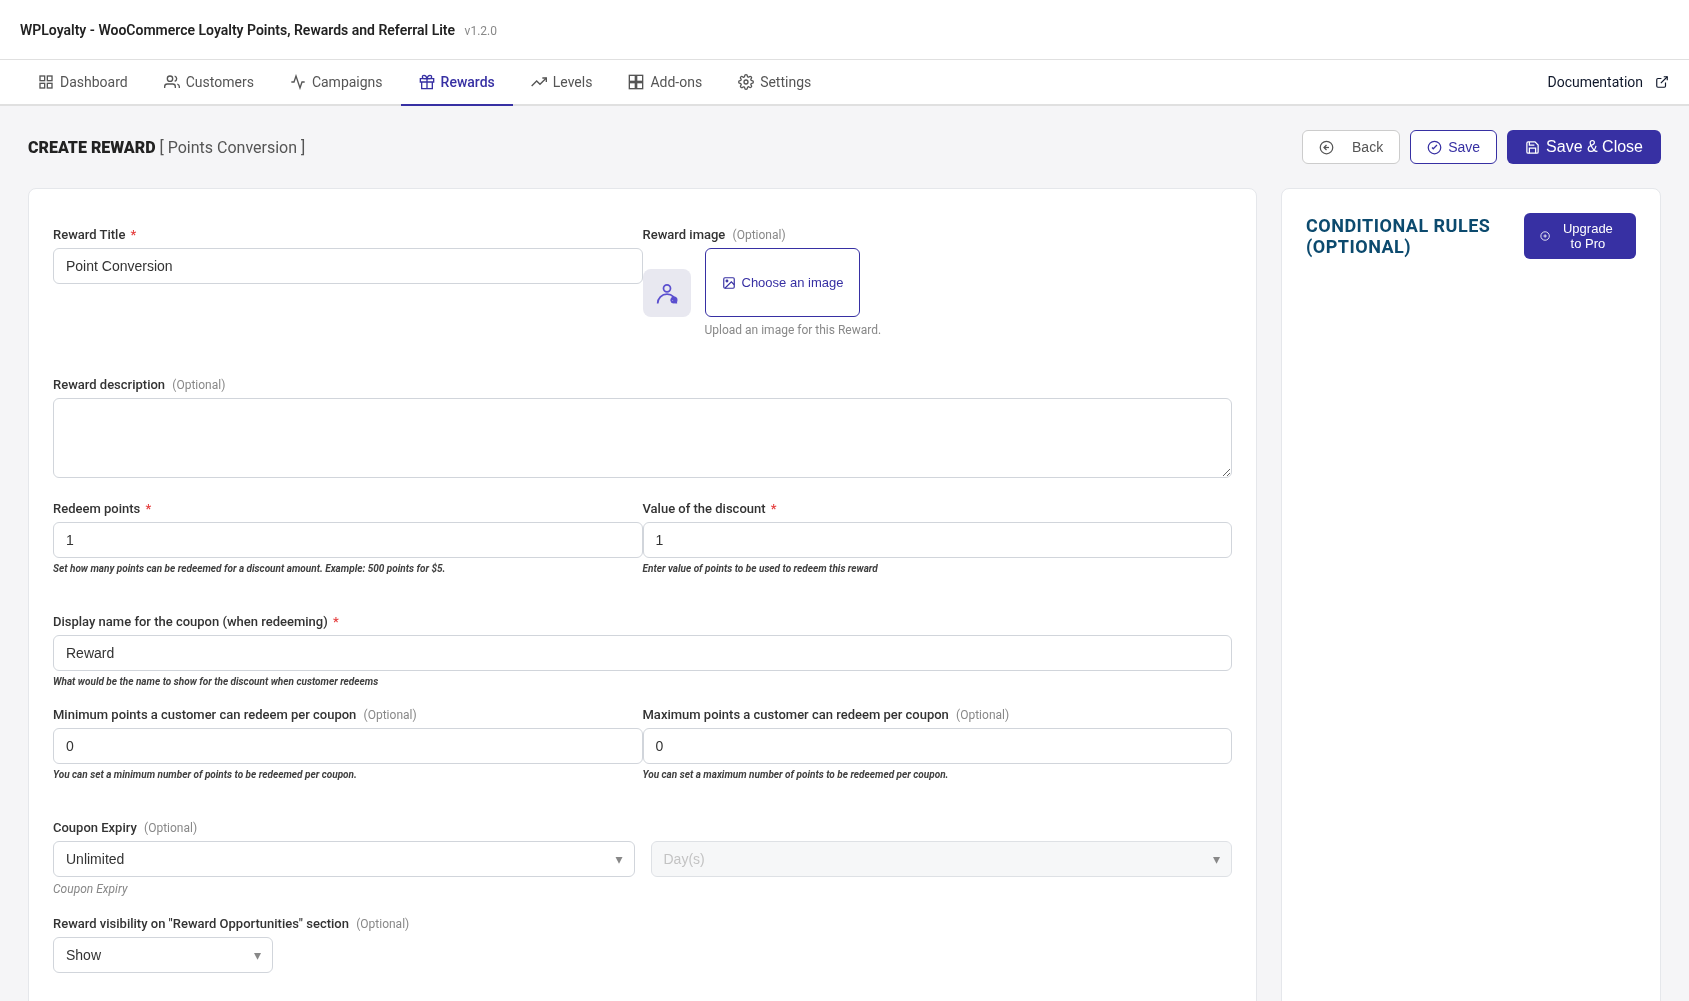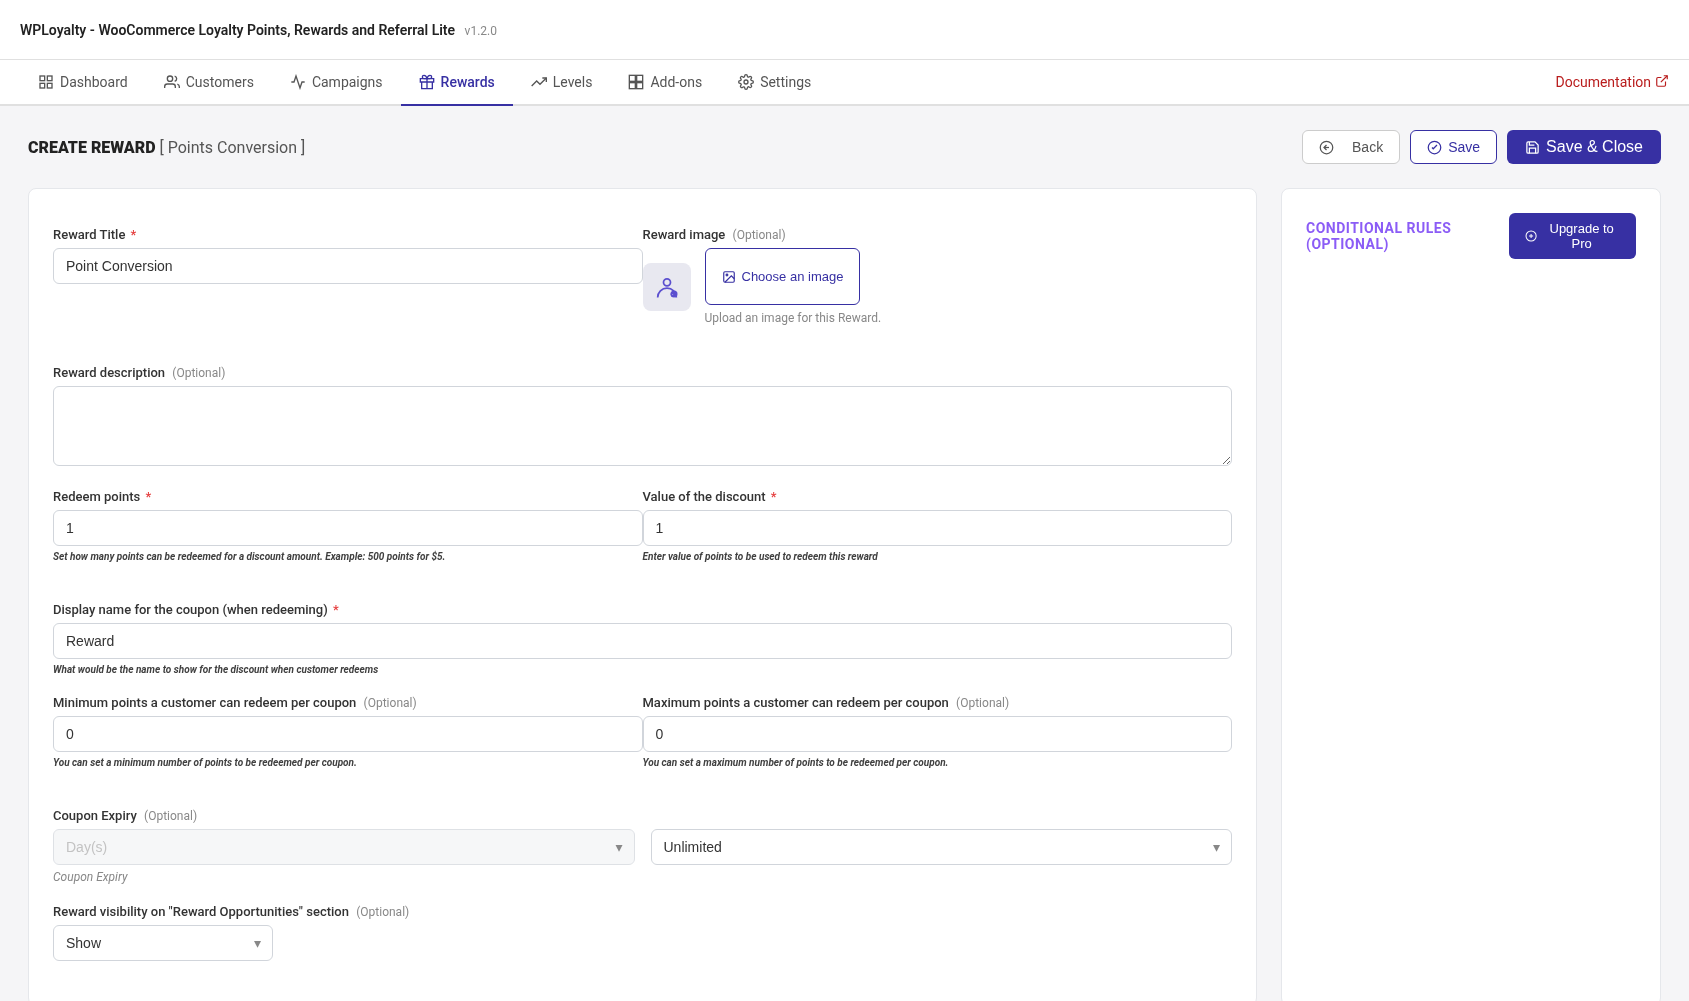--- a/index.html
+++ b/index.html
@@ -8,21 +8,21 @@
     
     .top-bar { background: #fff; border-bottom: 1px solid #e0e0e0; padding: 0 20px; display: flex; align-items: center; justify-content: space-between; height: 60px; }
     .top-bar-title { font-size: 14px; font-weight: 600; color: #222; }
     .top-bar-version { font-size: 12px; color: #888; margin-left: 6px; }
 
     
     .nav { background: #fff; border-bottom: 2px solid #e0e0e0; display: flex; align-items: center; padding: 0 20px; }
     .nav-item { display: flex; align-items: center; gap: 6px; padding: 14px 18px; font-size: 14px; color: #555; cursor: pointer; border-bottom: 2px solid transparent; margin-bottom: -2px; text-decoration: none; }
     .nav-item.active { color: #3730a3; border-bottom: 2px solid #3730a3; font-weight: 500; }
     .nav-item svg { width: 16px; height: 16px; }
-    .nav-doc { margin-left: auto; font-size: 14px; color: #b91c1c; cursor: pointer; display: flex; gap: 4px; }
+    .nav-doc { margin-left: auto; font-size: 14px; color: #0f172a; cursor: pointer; display: flex; align-items: center; gap: 12px; }
 
     
     .main { padding: 24px 28px; }
 
     
     .header-row { display: flex; align-items: center; justify-content: space-between; margin-bottom: 24px; }
     .create-reward-title { font-size: 16px; font-weight: 700; color: #222; }
     .create-reward-title span { color: #555; font-weight: 400; }
     .header-actions { display: flex; gap: 10px; align-items: center; }
 
@@ -43,37 +43,37 @@
     .form-group label .required { color: #e53e3e; margin-left: 2px; }
     .form-group input[type="text"],
     .form-group input[type="number"],
     .form-group textarea { width: 100%; border: 1px solid #d1d5db; border-radius: 6px; padding: 9px 12px; font-size: 14px; color: #333; outline: none; }
     .form-group textarea { resize: vertical; min-height: 80px; }
     .help-text { font-size: 10px; color: #404040; margin-top: 5px; font-style: italic; font-weight: bold; }
 
     
     .image-upload-area { display: flex; align-items: center; gap: 14px; }
     .image-placeholder { width: 48px; height: 48px; background: #e8e8f0; border-radius: 8px; display: flex; align-items: center; justify-content: center; position: relative; }
-    .btn-choose-image { display: flex; align-items: center; gap: 6px; padding: 20px 16px; border: 1.5px solid #3730a3; background: #fff; border-radius: 6px; cursor: pointer; color: #3730a3; font-size: 13px; font-weight: 500; }
+    .btn-choose-image { display: flex; align-items: center; gap: 6px; padding: 26px 16px; border: 1.5px solid #3730a3; background: #fff; border-radius: 6px; cursor: pointer; color: #3730a3; font-size: 13px; font-weight: 500; }
     .upload-hint { font-size: 12px; color: #888; margin-top: 6px; }
 
     
     .select-wrapper { position: relative; }
     .select-wrapper select { width: 100%; border: 1px solid #d1d5db; border-radius: 6px; padding: 9px 36px 9px 12px; font-size: 14px; color: #333; background: #fff; appearance: none; cursor: pointer; outline: none; }
     .select-wrapper select:disabled { background: #f3f4f6; color: #aaa; }
     .select-wrapper::after { content: '▾'; position: absolute; right: 12px; top: 50%; transform: translateY(-50%); color: #888; pointer-events: none; }
     .select-row { display: grid; grid-template-columns: 1fr 1fr; gap: 16px; }
 
     
     .coupon-expiry-label { font-size: 12px; color: #888; margin-top: 5px; font-style: italic; }
 
     
     .right-panel { background: #fff; border-radius: 8px; border: 1px solid #e5e7eb; padding: 24px; }
     .conditional-rules-header { display: flex; align-items: center; justify-content: space-between; }
-    .conditional-rules-title { font-size: 14px; font-weight: 700; color: #8b5cf6; text-transform: uppercase; letter-spacing: 0.5px; }
+    .conditional-rules-title { font-size: 18px; font-weight: 700; color: #0c4a6e; text-transform: uppercase; letter-spacing: 0.5px; }
     .btn-upgrade { display: flex; align-items: center; gap: 6px; padding: 8px 16px; border: none; background: #3730a3; border-radius: 6px; cursor: pointer; color: #fff; font-size: 13px; font-weight: 500; }
 
     
     .icon-svg { display: inline-block; vertical-align: middle; }
   </style>
 </head>
 <body>
 
 <div class="top-bar">
   <div>
@@ -282,30 +282,30 @@
         </div>
       </div>
 
       <div class="form-group">
         <label>
           <span>Coupon Expiry</span>
           <span class="optional">(Optional)</span>
         </label>
         <div class="select-row">
           <div class="select-wrapper">
+            <select>
+              <option>Unlimited</option>
+              <option>Custom</option>
+            </select>
+          </div>
+          <div class="select-wrapper">
             <select disabled="">
               <option>Day(s)</option>
               <option>Month(s)</option>
               <option>Year(s)</option>
-            </select>
-          </div>
-          <div class="select-wrapper">
-            <select>
-              <option>Unlimited</option>
-              <option>Custom</option>
             </select>
           </div>
         </div>
         <div class="coupon-expiry-label">Coupon Expiry</div>
       </div>
 
       <div class="form-group">
         <label>
           <span>Reward visibility on "Reward Opportunities" section</span>
           <span class="optional">(Optional)</span>

